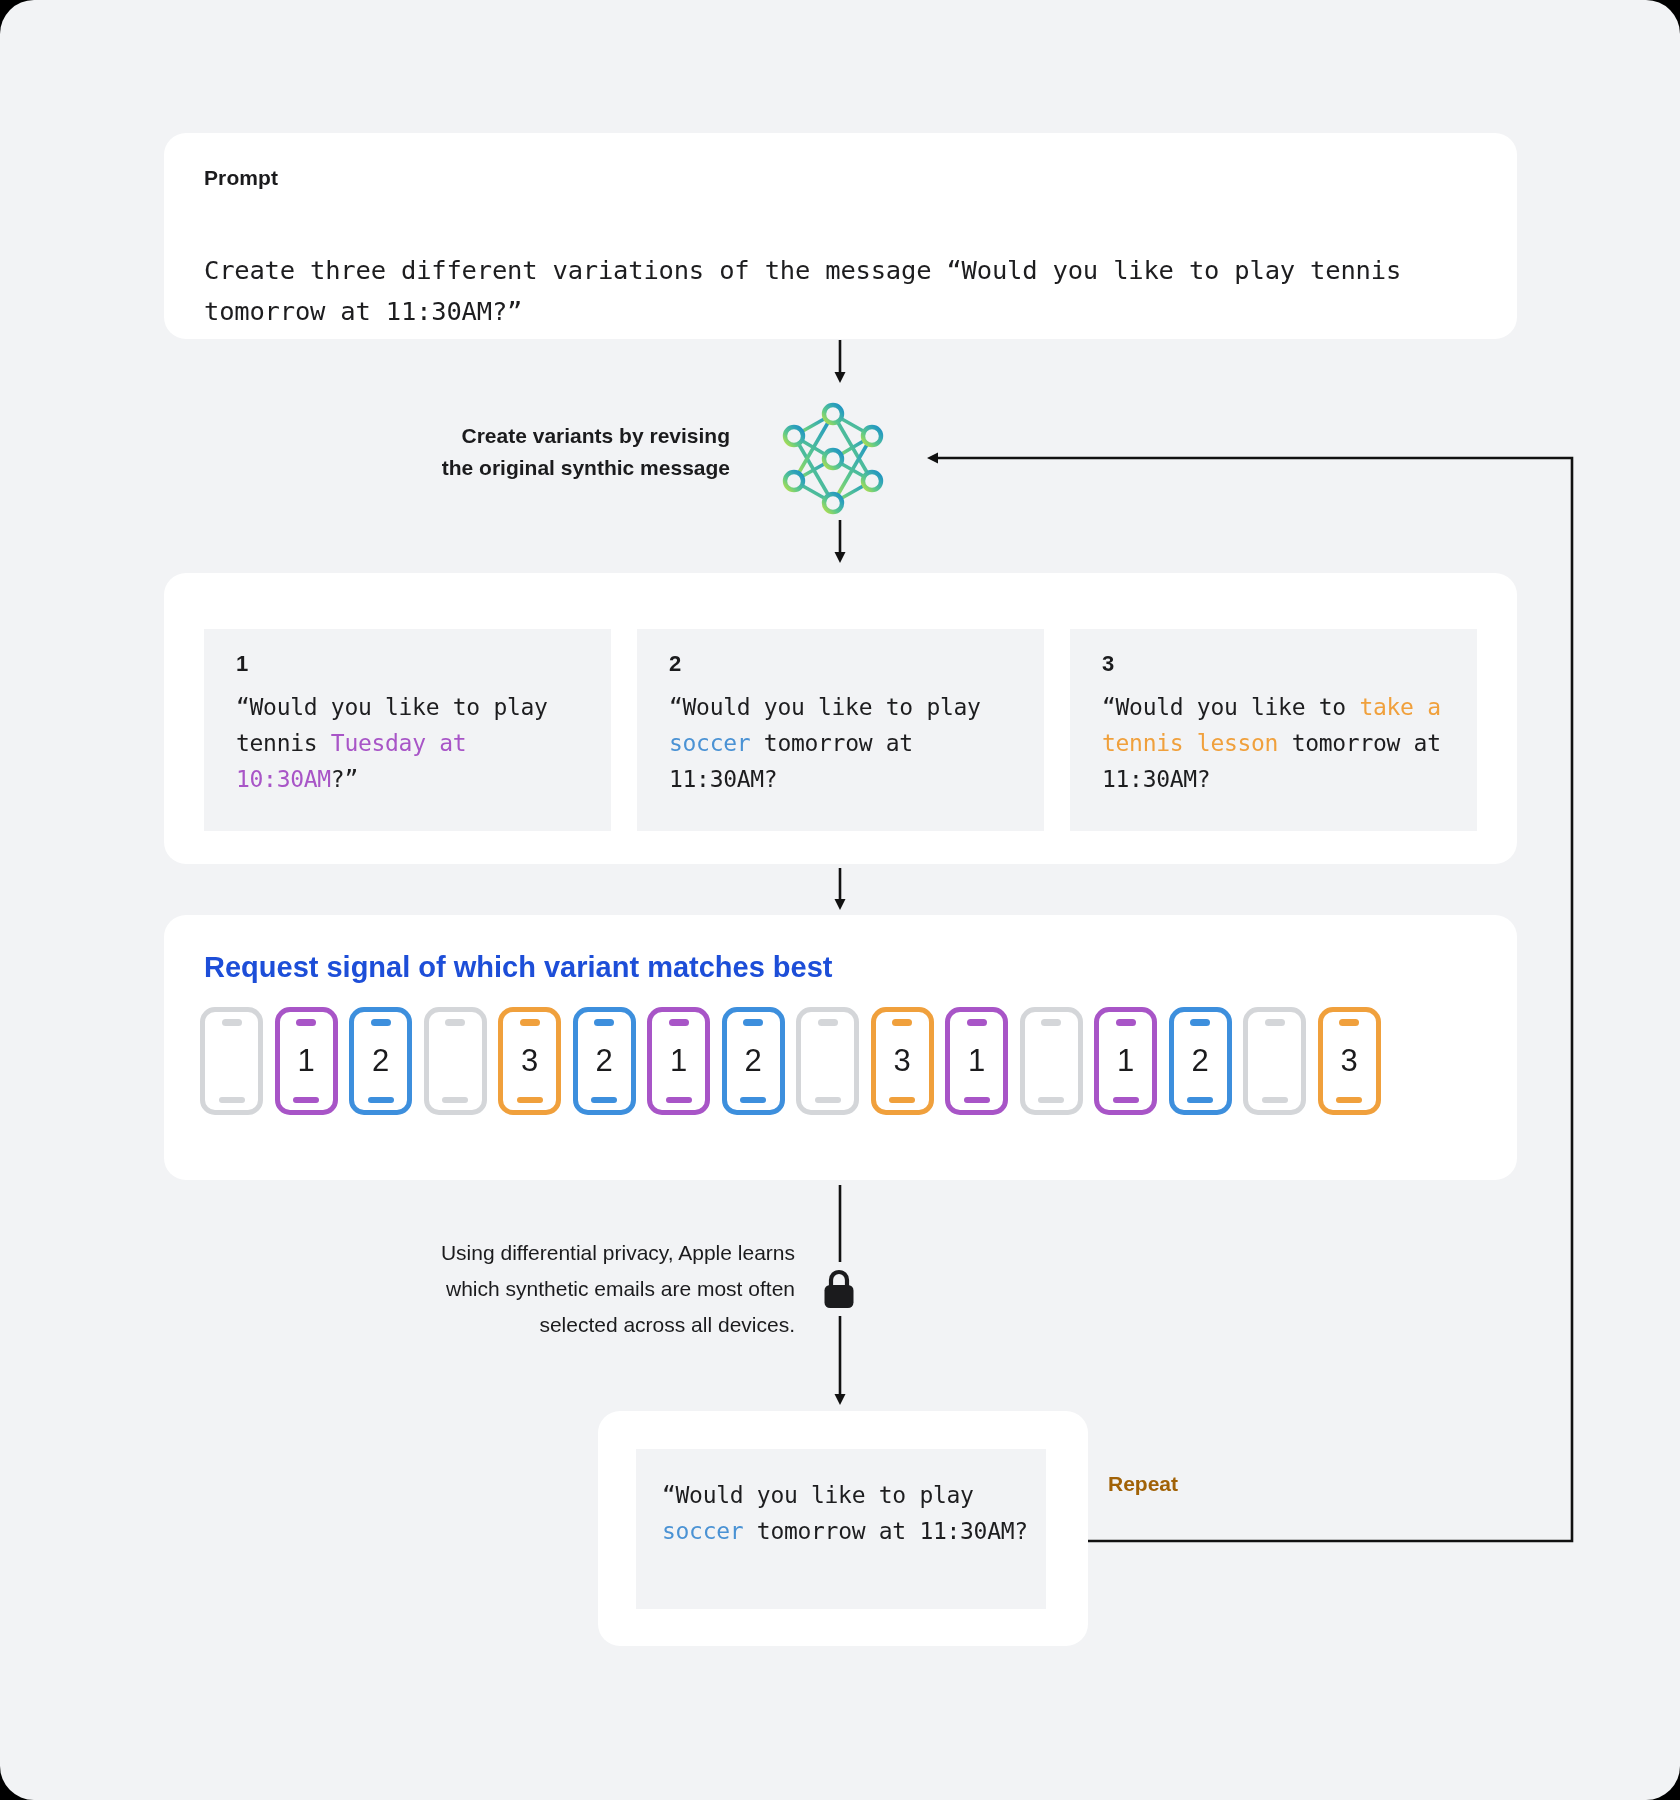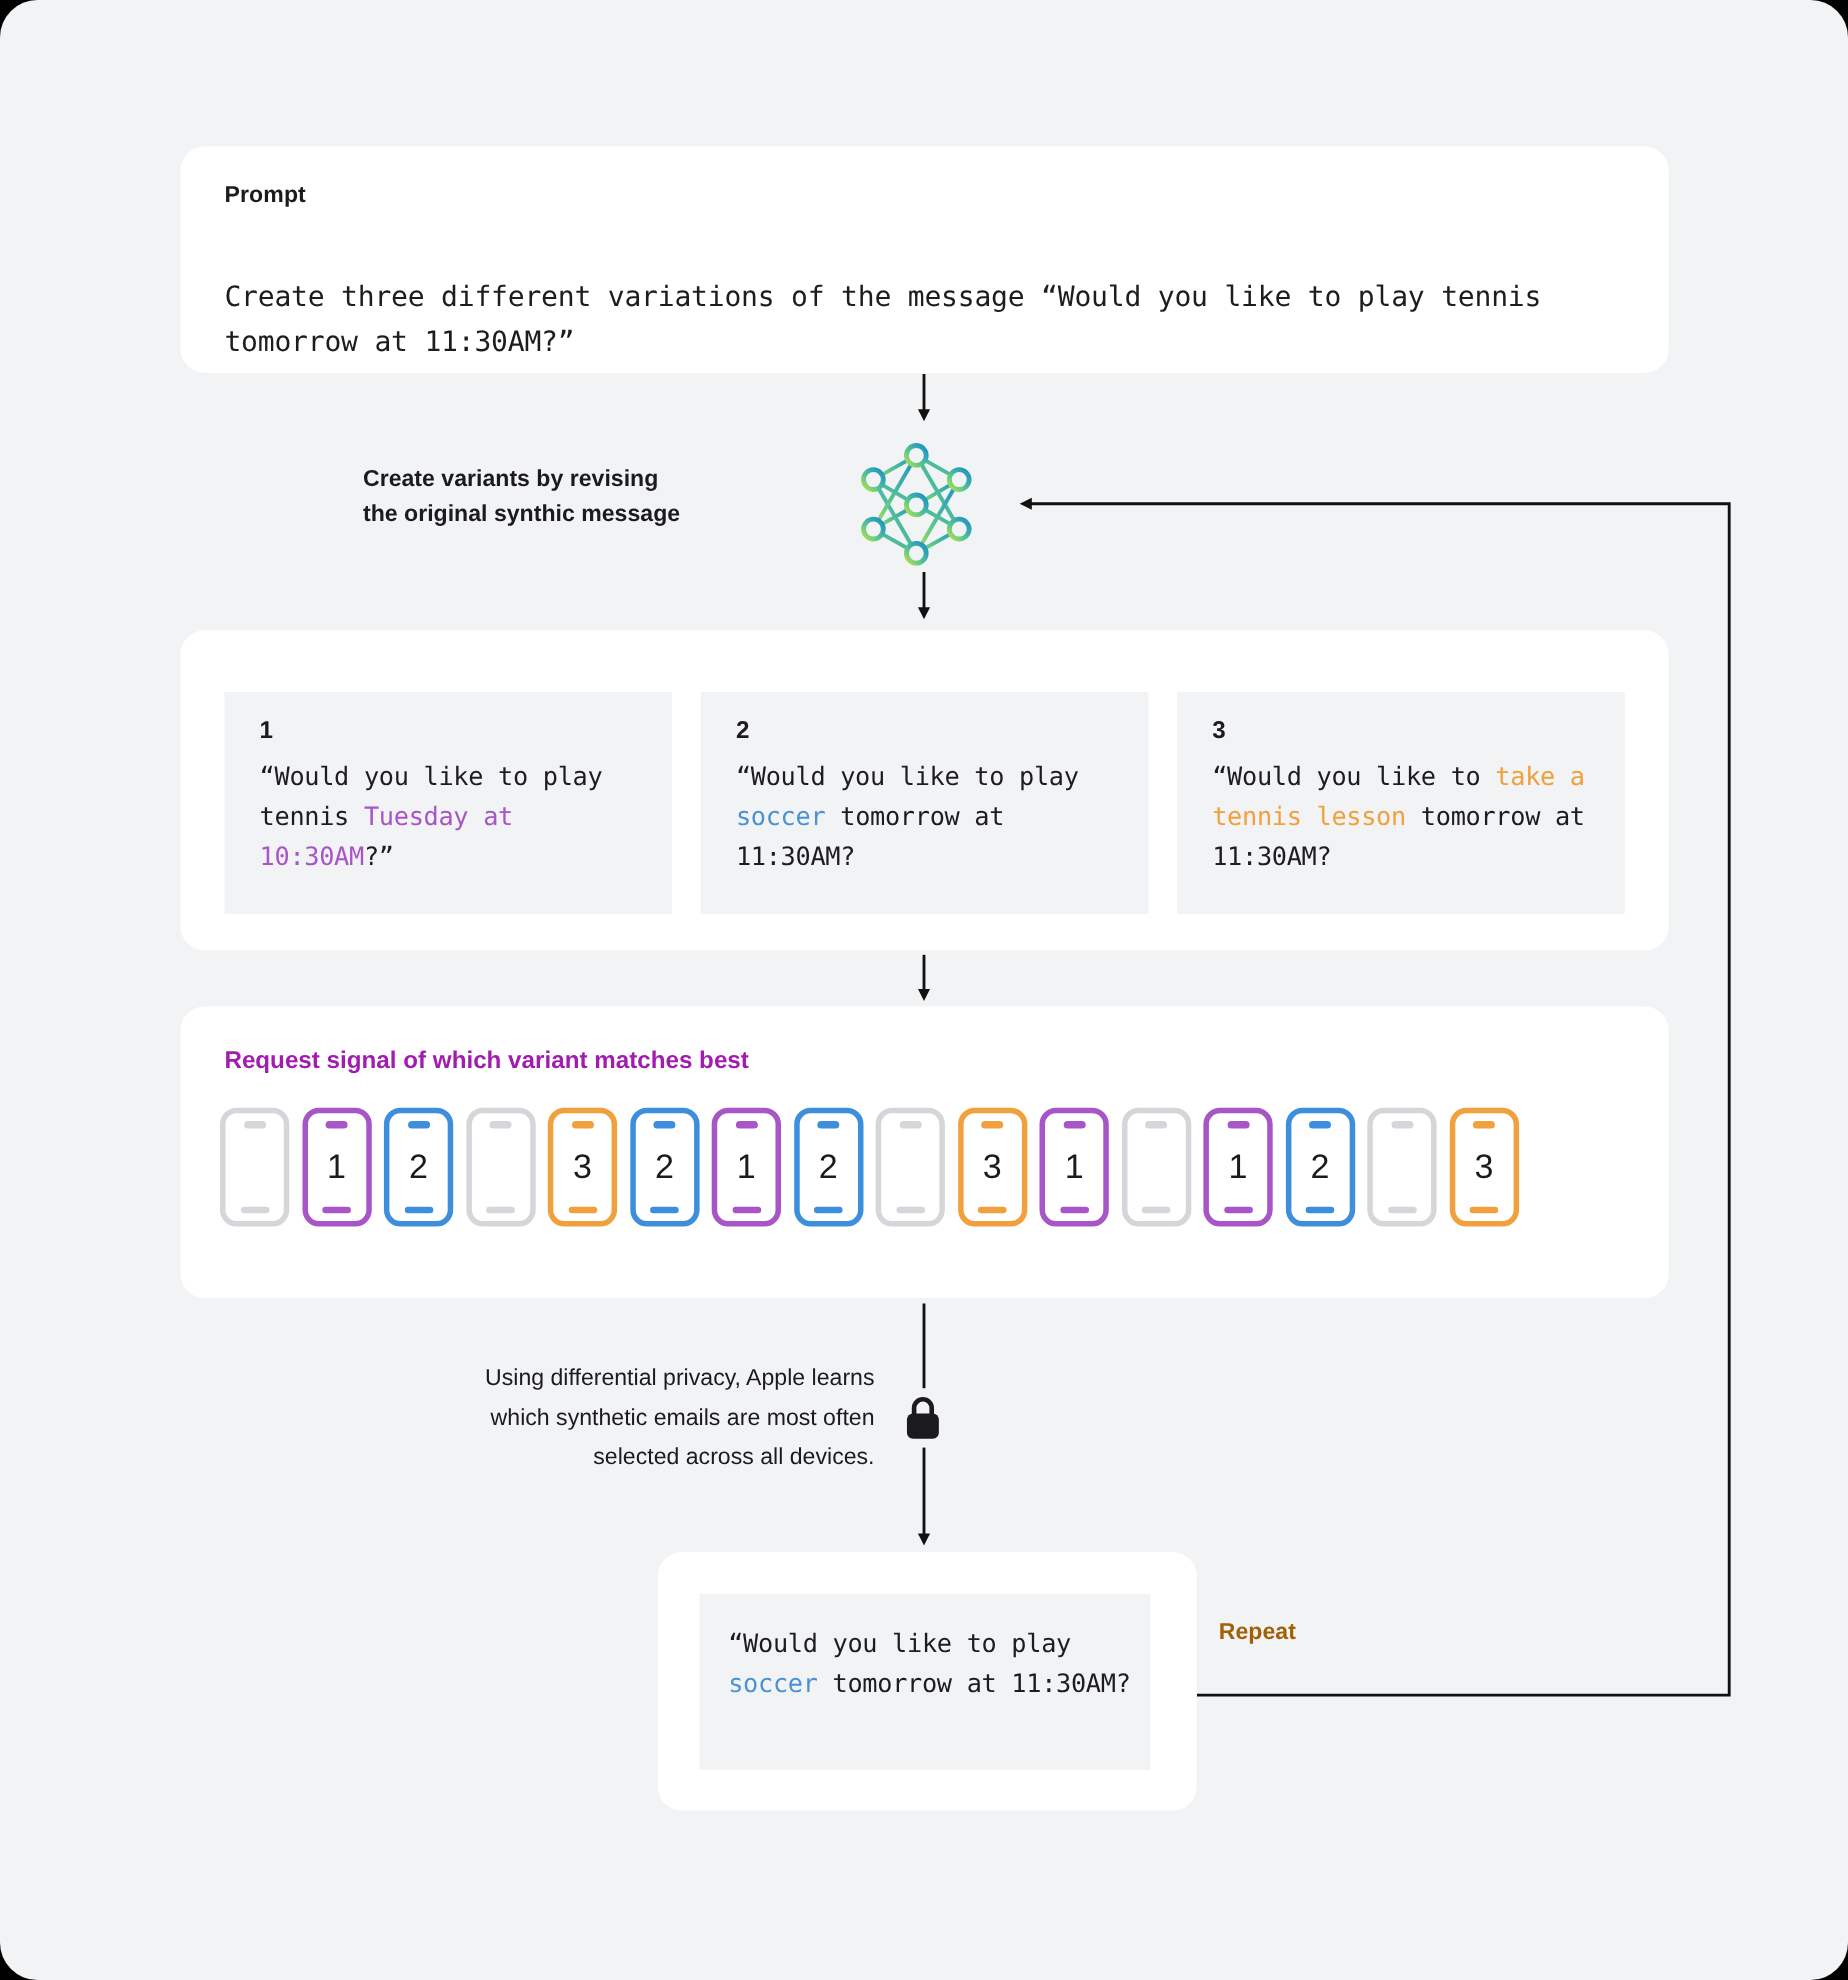--- a/index.html
+++ b/index.html
@@ -41,20 +41,21 @@
     font-family: "DejaVu Sans Mono", monospace;
     font-size: 25.5px; line-height: 41px; color: #1d1d1f;
     letter-spacing: -.2px;
     white-space: pre-wrap;
     margin-top: 43px;
   }
 
   
   .nn-caption {
     position: absolute; left: 330px; top: 420px; width: 400px;
+    text-align: right;
     font-size: 21px; font-weight: 700; line-height: 32px; color: #1b1b1d;
   }
   #nn-icon { position: absolute; left: 772px; top: 401px; width: 122px; height: 115px; }
 
   
   #variants-card { left: 164px; top: 573px; width: 1353px; height: 291px; }
   .variant {
     position: absolute; top: 56px; width: 407px; height: 202px;
     background: #f2f3f5;
   }
@@ -72,21 +73,21 @@
     letter-spacing: -.3px;
   }
   .hl-purple { color: #a855c7; }
   .hl-blue   { color: #4a92d4; }
   .hl-orange { color: #f0a03c; }
 
   
   #signal-card { left: 164px; top: 915px; width: 1353px; height: 265px; }
   .signal-title {
     position: absolute; left: 40px; top: 36px;
-    font-size: 22px; font-weight: 700; color: #a21caf;
+    font-size: 29px; font-weight: 700; color: #1d4ed8;
   }
   .phones {
     position: absolute; left: 36px; top: 92px;
     display: flex; gap: 11.5px;
   }
   .phone {
     position: relative;
     width: 63px; height: 108px;
     border: 5px solid #d4d6d9;
     border-radius: 15px;

